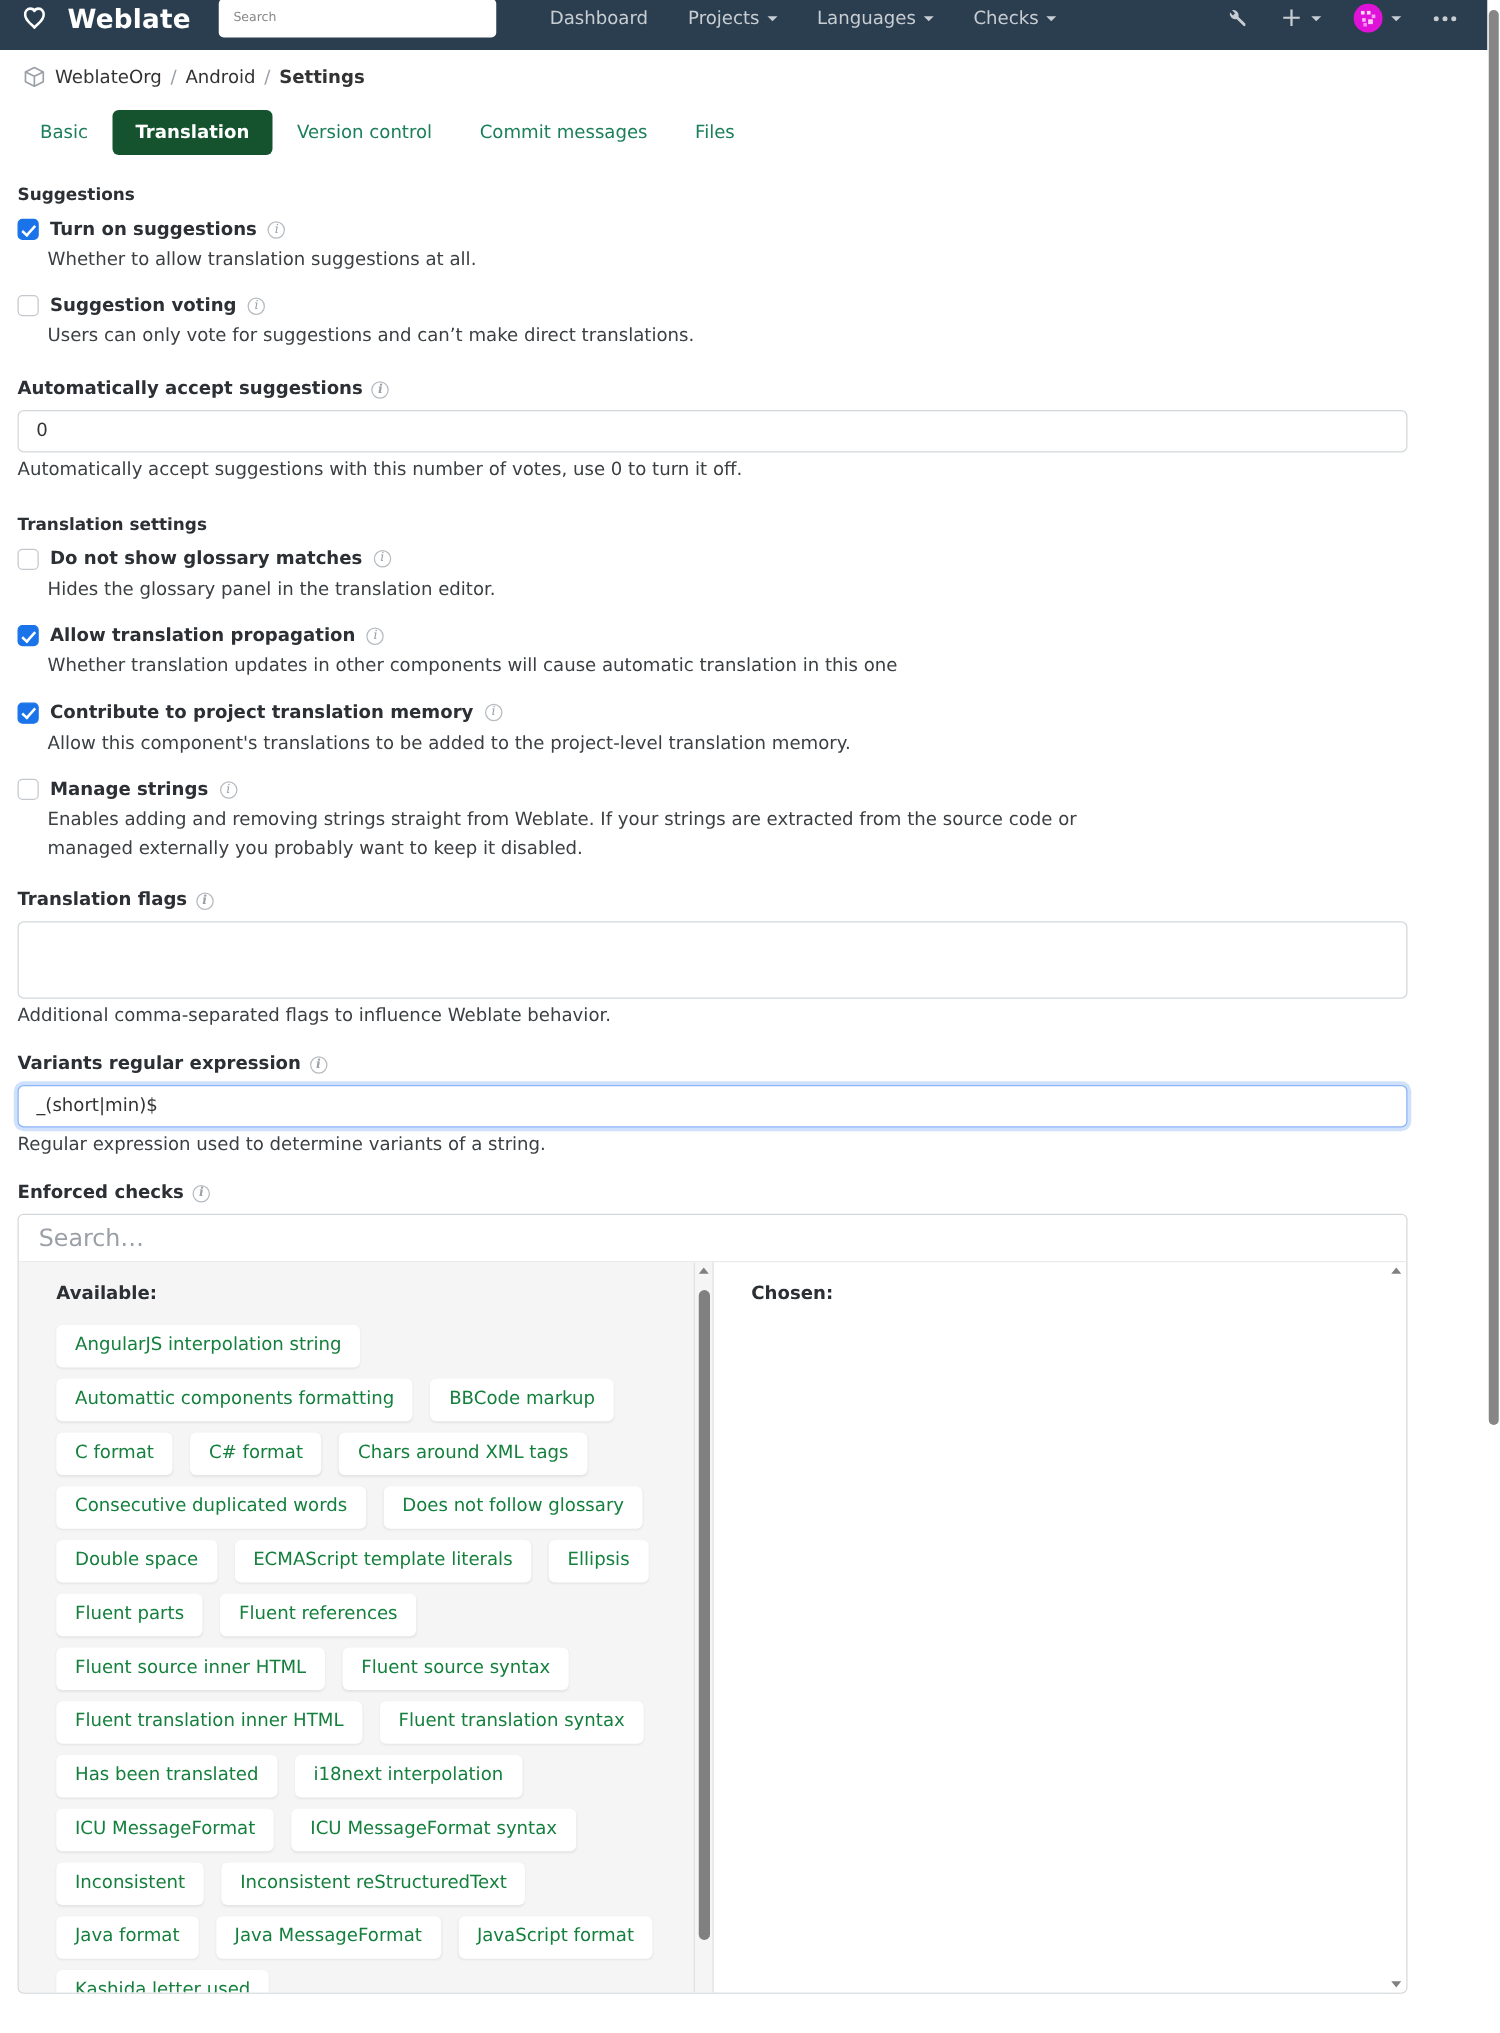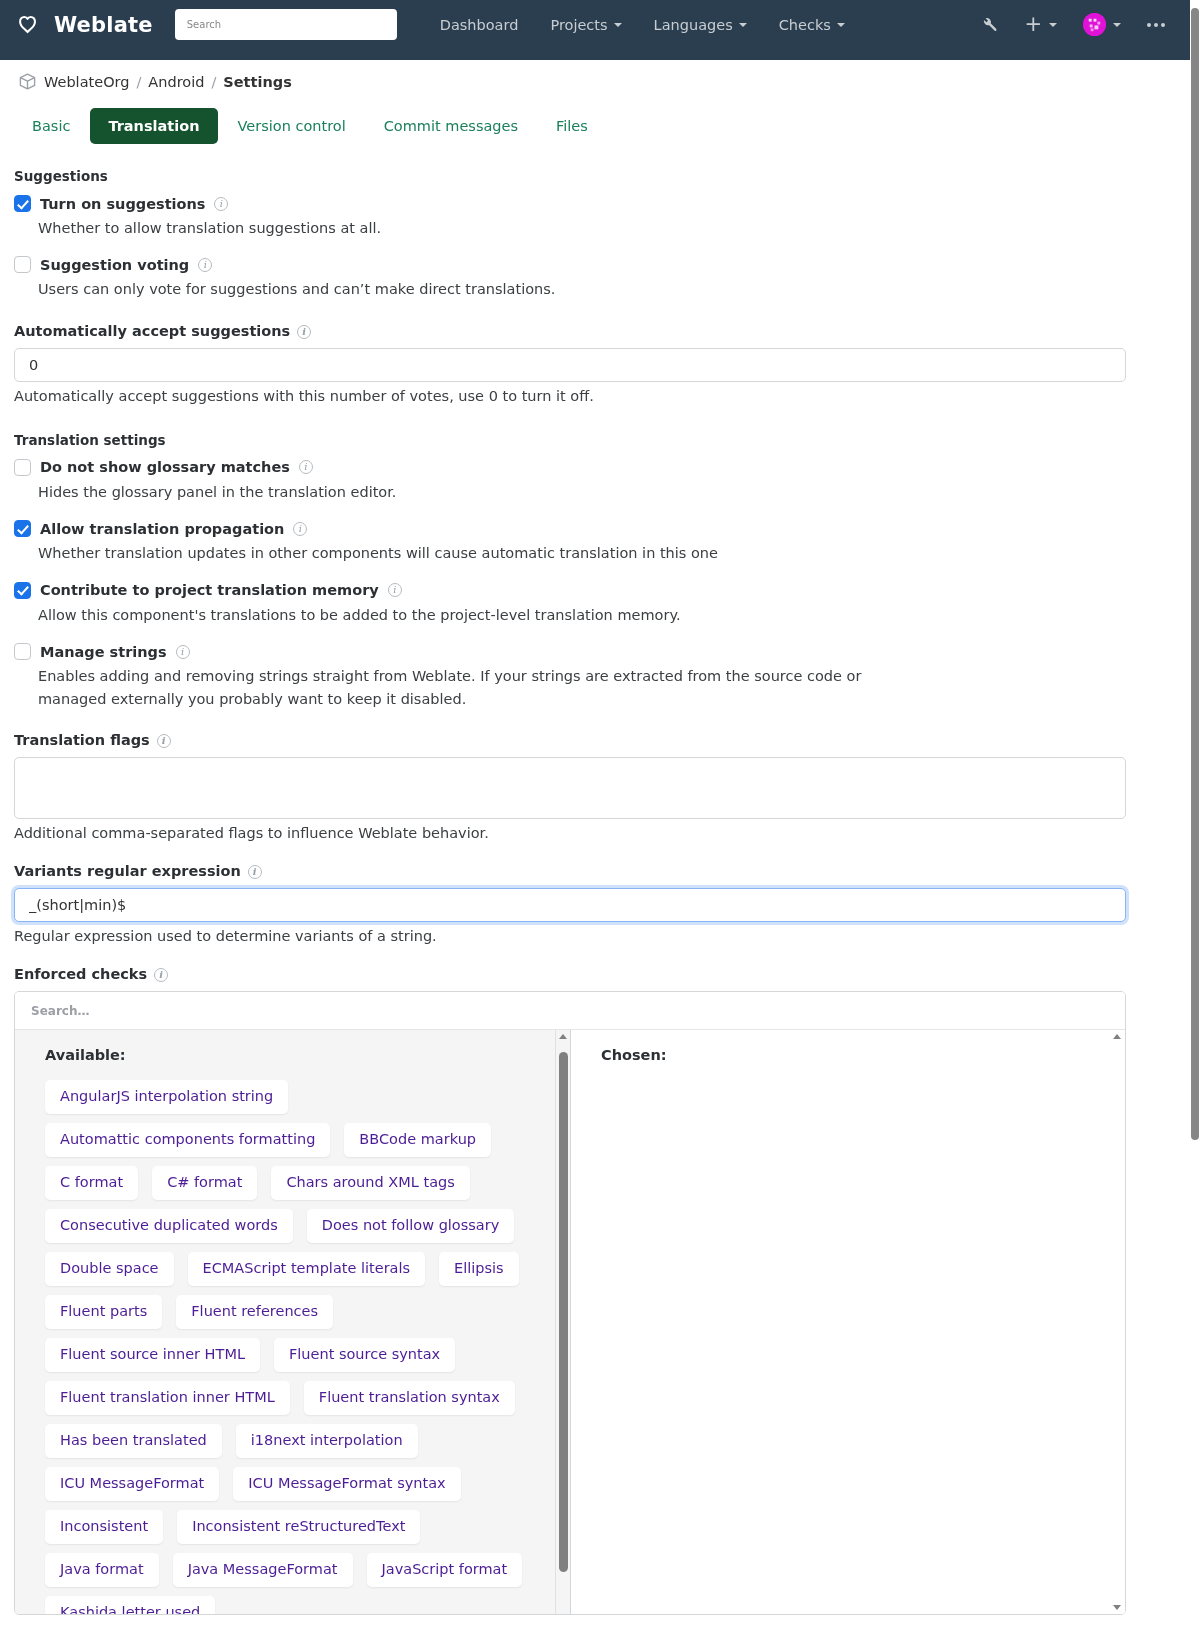--- a/index.html
+++ b/index.html
@@ -10,21 +10,21 @@
     background: #ffffff;
     font-family: "DejaVu Sans", "Liberation Sans", sans-serif;
     font-size: 14px;
     color: #333333;
     overflow: hidden;
     position: relative;
   }
 
   
   .navbar {
-    height: 60px;
+    height: 40px;
     background: #2b3e50;
     display: flex;
     align-items: center;
     padding: 0 14px 11px 18px;
     width: 1190px;
   }
   .brand {
     display: flex;
     align-items: center;
     gap: 9px;
@@ -265,25 +265,24 @@
     overflow: hidden;
     background: #fff;
   }
   .dual-search {
     width: 100%;
     height: 38px;
     border: none;
     border-bottom: 1px solid #e3e5e7;
     padding: 0 16px;
     font-family: "DejaVu Sans", "Liberation Sans", sans-serif;
-    font-size: 12px;
+    font-size: 19px;
     color: #333;
     outline: none;
     display: block;
-    font-weight: bold;
   }
   .dual-search::placeholder { color: #9aa0a6; }
   .dual-cols { display: flex; height: 584px; }
   .dual-col {
     position: relative;
     overflow: hidden;
   }
   .dual-col.available {
     width: 556px;
     background: #f5f5f5;
@@ -300,21 +299,21 @@
     padding: 17px 0 0 30px;
   }
   .chips {
     display: flex;
     flex-wrap: wrap;
     gap: 9px 14px;
     padding: 17px 22px 12px 30px;
   }
   .chip {
     background: #ffffff;
-    color: #4c1d95;
+    color: #15803d;
     border: none;
     border-radius: 5px;
     padding: 9px 15px;
     font-size: 14.5px;
     font-family: "DejaVu Sans", "Liberation Sans", sans-serif;
     cursor: pointer;
     box-shadow: 0 1px 2px rgba(0,0,0,.07);
     white-space: nowrap;
     line-height: 1.1;
   }

